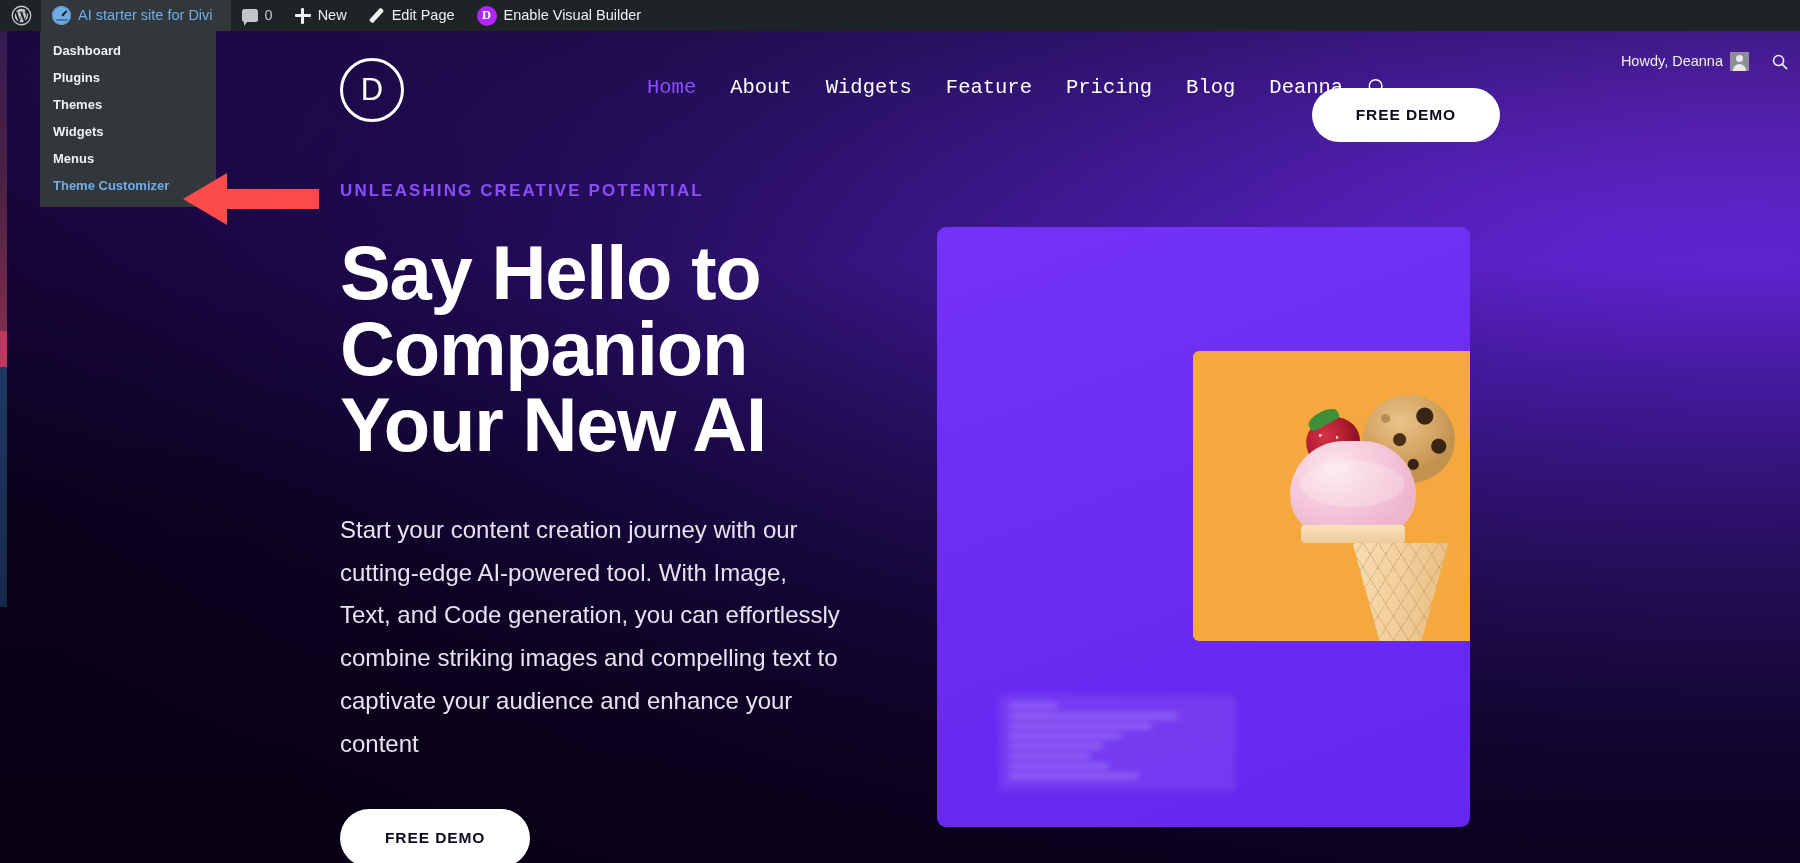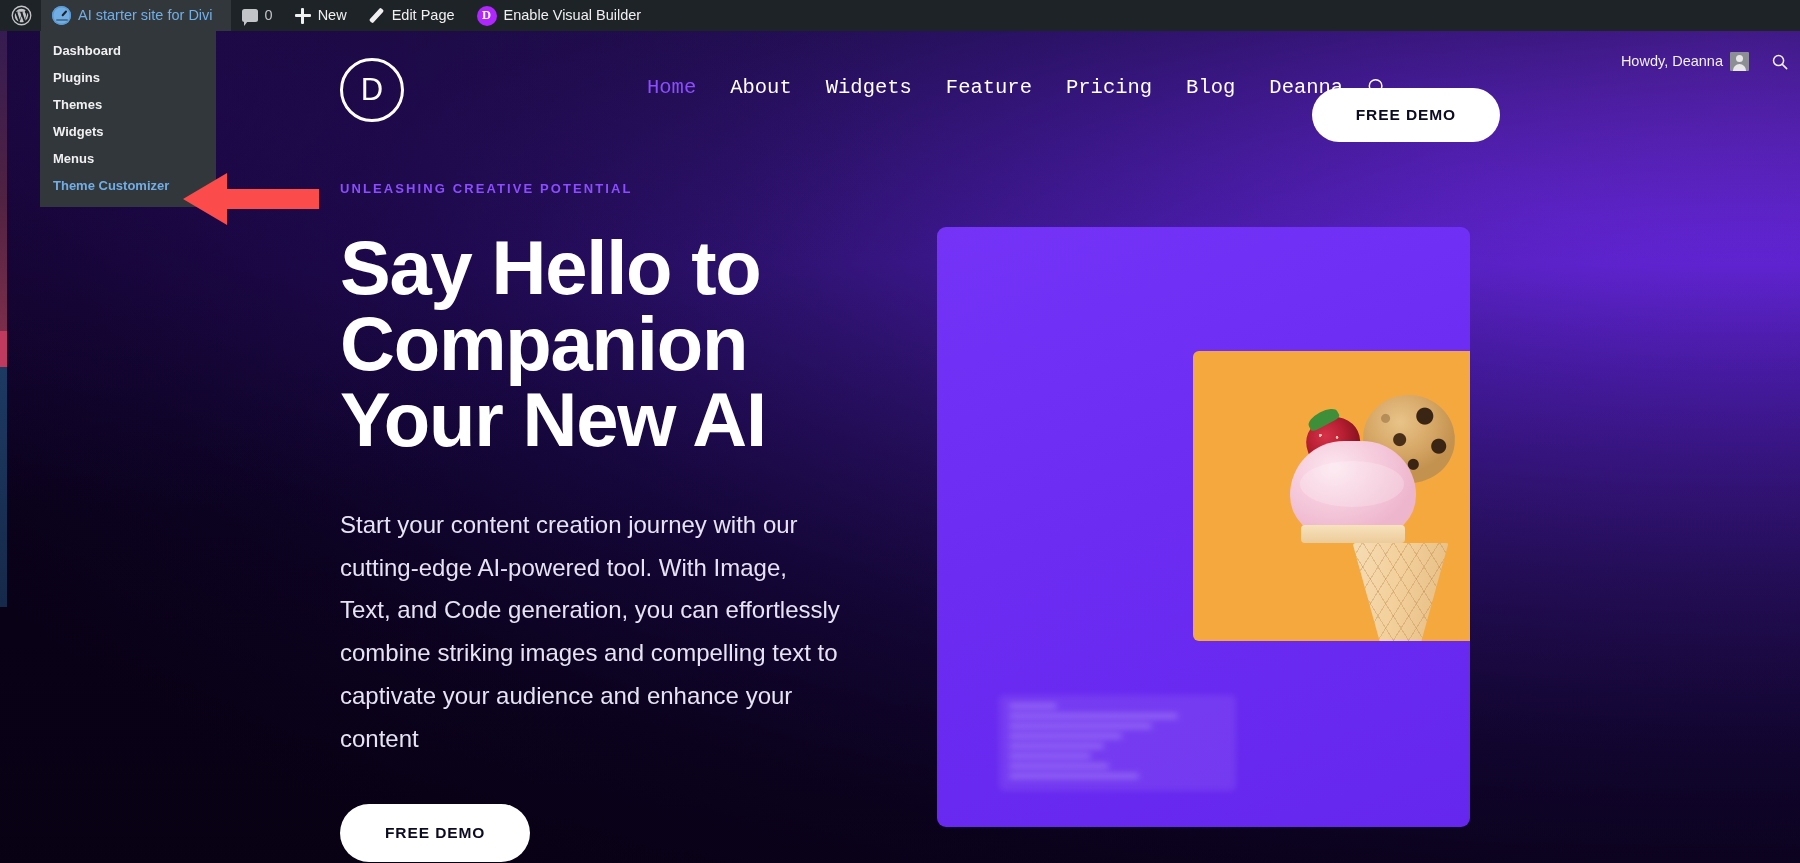--- a/index.html
+++ b/index.html
@@ -152,21 +152,21 @@
     position:absolute; right:300px; top:57px;
     background:#ffffff; color:#0d0b1f;
     font-size:15.5px; font-weight:bold; letter-spacing:.9px;
     padding:18px 44px; border-radius:40px; cursor:pointer;
     white-space:nowrap;
   }
 
   
   #hero-left{ position:absolute; left:340px; top:150px; width:530px; z-index:15; }
   #eyebrow{
-    color:#8a4dff; font-size:13px; font-weight:bold; letter-spacing:2.1px;
+    color:#8a4dff; font-size:17px; font-weight:bold; letter-spacing:2.1px;
   }
   #hero-title{
     margin-top:34px; color:#ffffff; font-weight:bold;
     font-size:76px; line-height:1.0; letter-spacing:-1.2px;
   }
   #hero-para{
     margin-top:46px; color:#e7e3f3; font-size:24px; line-height:1.78;
     width:500px;
   }
   #cta-hero{

